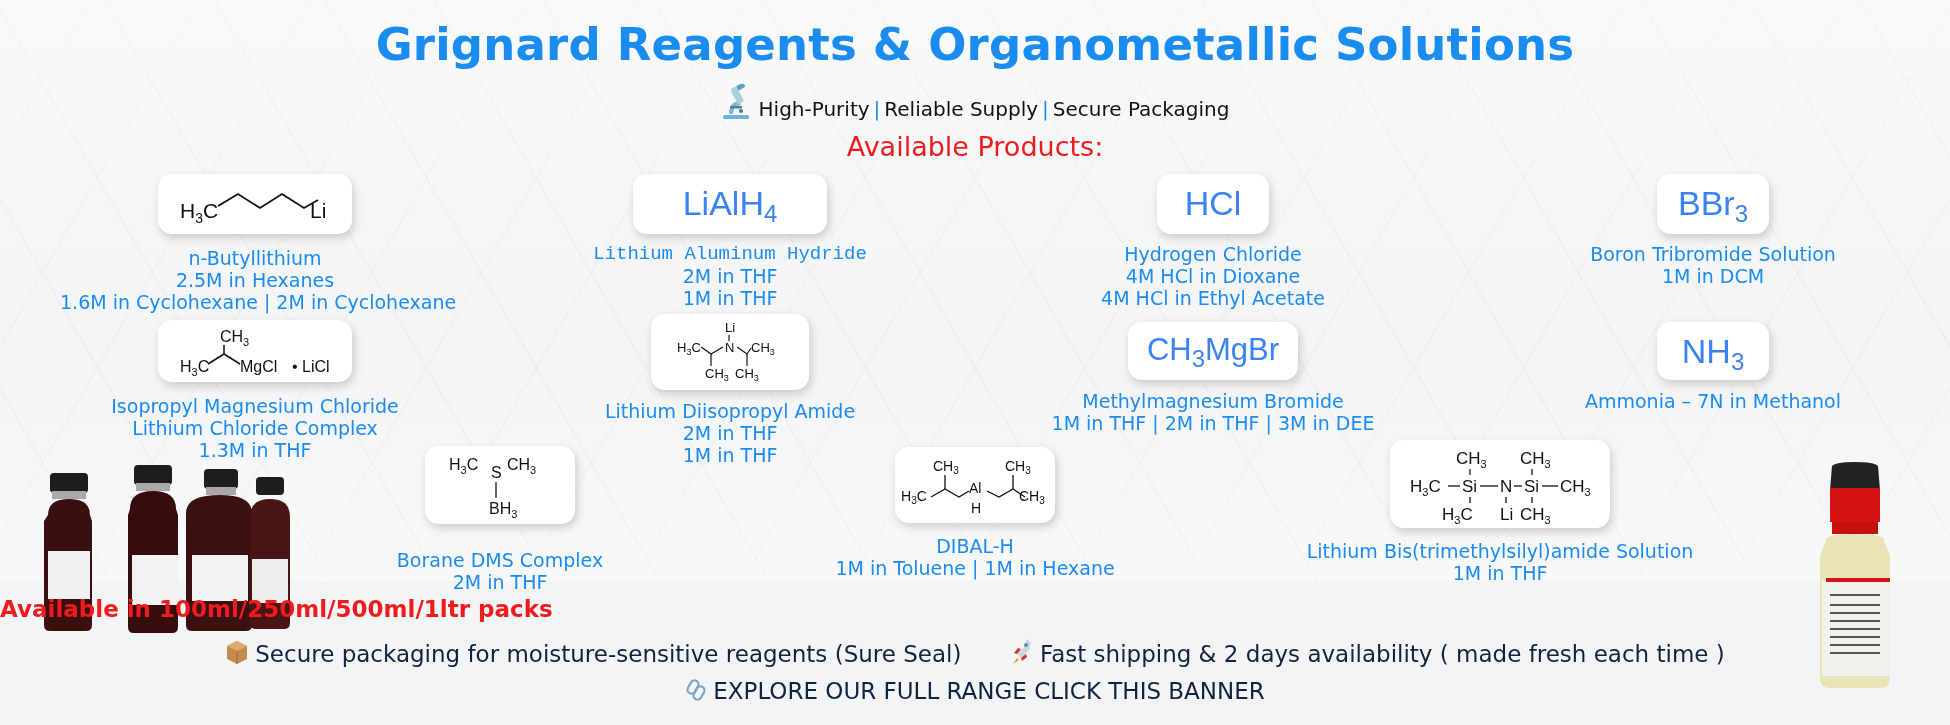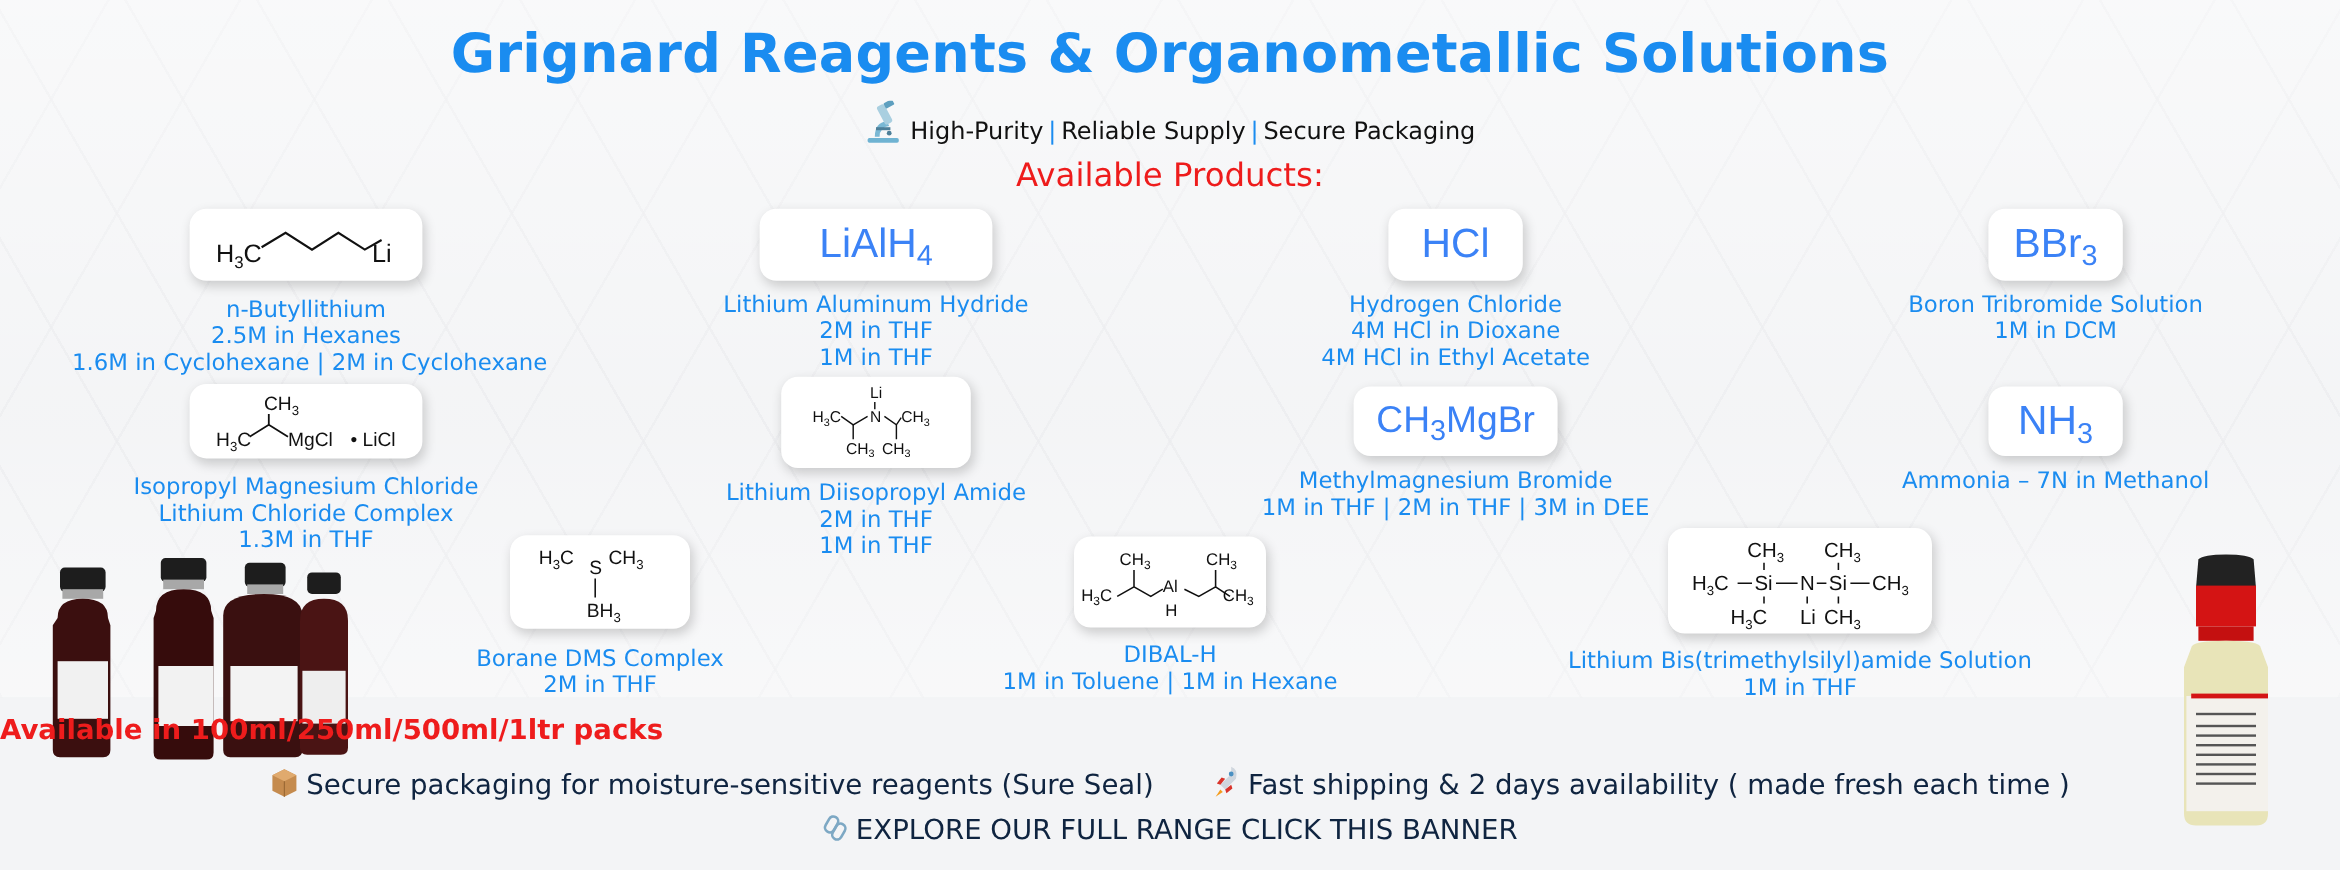--- a/index.html
+++ b/index.html
@@ -95,21 +95,21 @@
     </div>
     <span class="pname" style="margin-top:9px;">n-Butyllithium</span>
     <span class="pline">2.5M in Hexanes</span>
     <span class="pline">1.6M in Cyclohexane | 2M in Cyclohexane</span>
   </div>
 
   <div class="product" style="left:580px; top:174px; width:300px;">
     <div class="card formula-text" style="width:194px;height:60px;">
       <span>LiAlH</span><sub>4</sub>
     </div>
-    <span class="pname" style="margin-top:9px;">Lithium Aluminum Hydride</span>
+    <span class="pname" style="margin-top:9px;font-family:Liberation Mono, monospace;">Lithium Aluminum Hydride</span>
     <span class="pline">2M in THF</span>
     <span class="pline">1M in THF</span>
   </div>
 
   <div class="product" style="left:1063px; top:174px; width:300px;">
     <div class="card formula-text" style="width:112px;height:60px;">
       <span>HCl</span>
     </div>
     <span class="pname" style="margin-top:9px;">Hydrogen Chloride</span>
     <span class="pline">4M HCl in Dioxane</span>
@@ -185,21 +185,21 @@
       <svg width="150" height="78" viewBox="0 0 150 78">
         <g font-family="Liberation Sans, sans-serif" font-size="16" fill="#111">
           <text x="24" y="24">H<tspan font-size="11" dy="4">3</tspan><tspan dy="-4">C</tspan></text>
           <text x="66" y="32">S</text>
           <text x="82" y="24">CH<tspan font-size="11" dy="4">3</tspan></text>
           <text x="64" y="68">BH<tspan font-size="11" dy="4">3</tspan></text>
         </g>
         <line x1="71" y1="36" x2="71" y2="52" stroke="#111" stroke-width="1.3"></line>
       </svg>
     </div>
-    <span class="pname" style="margin-top:10px;">Borane DMS Complex</span>
+    <span class="pname" style="margin-top:21px;">Borane DMS Complex</span>
     <span class="pline">2M in THF</span>
   </div>
 
   <div class="product" style="left:825px; top:447px; width:300px;">
     <div class="card" style="width:160px;height:76px;">
       <svg width="160" height="76" viewBox="0 0 160 76">
         <g font-family="Liberation Sans, sans-serif" font-size="14" fill="#111">
           <text x="38" y="24">CH<tspan font-size="10" dy="3">3</tspan></text>
           <text x="110" y="24">CH<tspan font-size="10" dy="3">3</tspan></text>
           <text x="6" y="54">H<tspan font-size="10" dy="3">3</tspan><tspan dy="-3">C</tspan></text>

